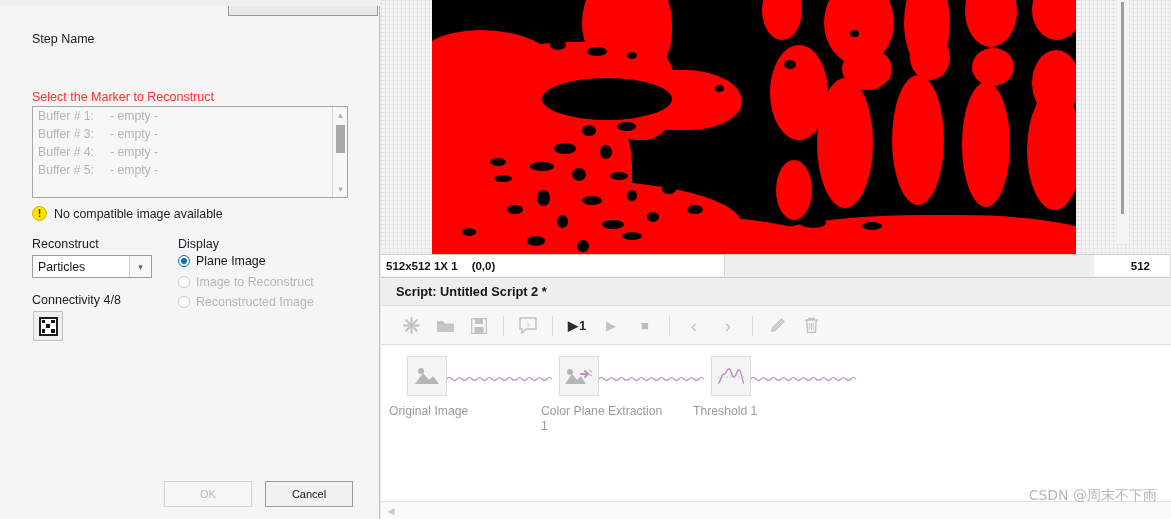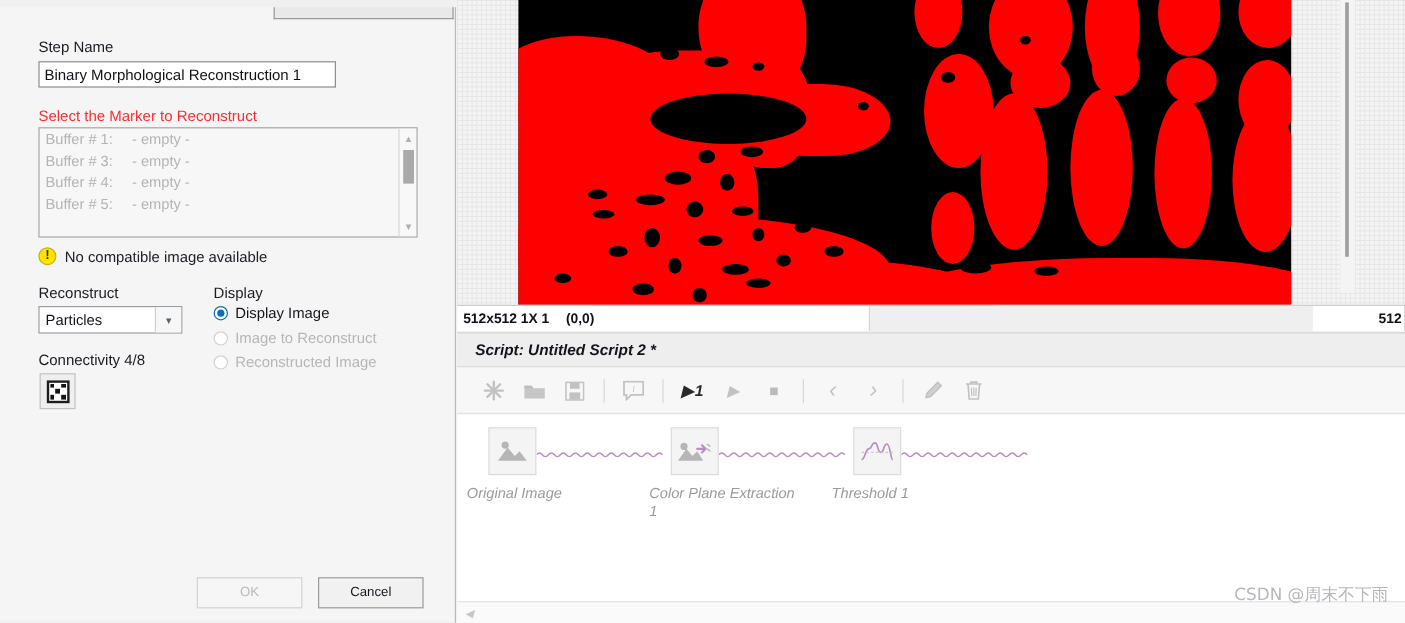--- a/index.html
+++ b/index.html
@@ -252,30 +252,29 @@
     border-right: 1px solid #d6d6d6;
     display: flex; align-items: center;
     font-size: 11.5px;
     color: #10101a;
     font-weight: bold;
     padding-left: 5px;
     white-space: nowrap;
   }
   .status-seg.s1 { left: 0px; width: 344px; }
   .status-seg.s2 { left: 344px; width: 369px; background: #efefef; border-right: none; }
-  .status-seg.s3 { left: 713px; width: 77px; justify-content: flex-end; padding-right: 2px; overflow: hidden; }
+  .status-seg.s3 { left: 713px; width: 77px; justify-content: flex-end; padding-right: 20px; overflow: hidden; }
 
   
   .script-panel {
     position: absolute;
     left: 381px; top: 277px;
     width: 790px; height: 242px;
     background: #f7f7f7;
     border-top: 1px solid #c8c8c8;
-    font-style: italic;
   }
   .script-title-bar {
     position: absolute;
     left: 0; top: 0;
     width: 790px; height: 28px;
     background: #eeeeee;
     border-bottom: 1px solid #dddddd;
     display: flex; align-items: center;
   }
   .script-title {
@@ -378,21 +377,20 @@
 </head>
 <body>
 
 <div id="root">
 
   <div class="dialog">
 
     <div class="dialog-topstrip"></div>
 
     <div class="dlg-label step-name-label">Step Name</div>
-    <input class="step-name-input" value="Binary Morphological Reconstruction 1" style="">
 
     <div class="dlg-label dlg-label-red select-img-label">Select the Marker to Reconstruct</div>
 
     <div class="buffer-list">
       <div class="buffer-row">
         <span class="bnum">Buffer # 1:</span><span>- empty -</span>
       </div>
       <div class="buffer-row">
         <span class="bnum">Buffer # 3:</span><span>- empty -</span>
       </div>
@@ -432,21 +430,21 @@
         <span class="cg on"></span>
           <span class="cg"></span>
           <span class="cg on"></span>
       </div>
     </div>
 
     <div class="dlg-label display-label">Display</div>
 
     <div class="radio-item r1">
       <span class="radio-dot checked"></span>
-      <span>Display Image</span>
+      <span>Plane Image</span>
     </div>
     <div class="radio-item r2">
       <span class="radio-dot disabled"></span>
       <span>Image to Reconstruct</span>
     </div>
     <div class="radio-item r3">
       <span class="radio-dot disabled"></span>
       <span>Reconstructed Image</span>
     </div>
 

